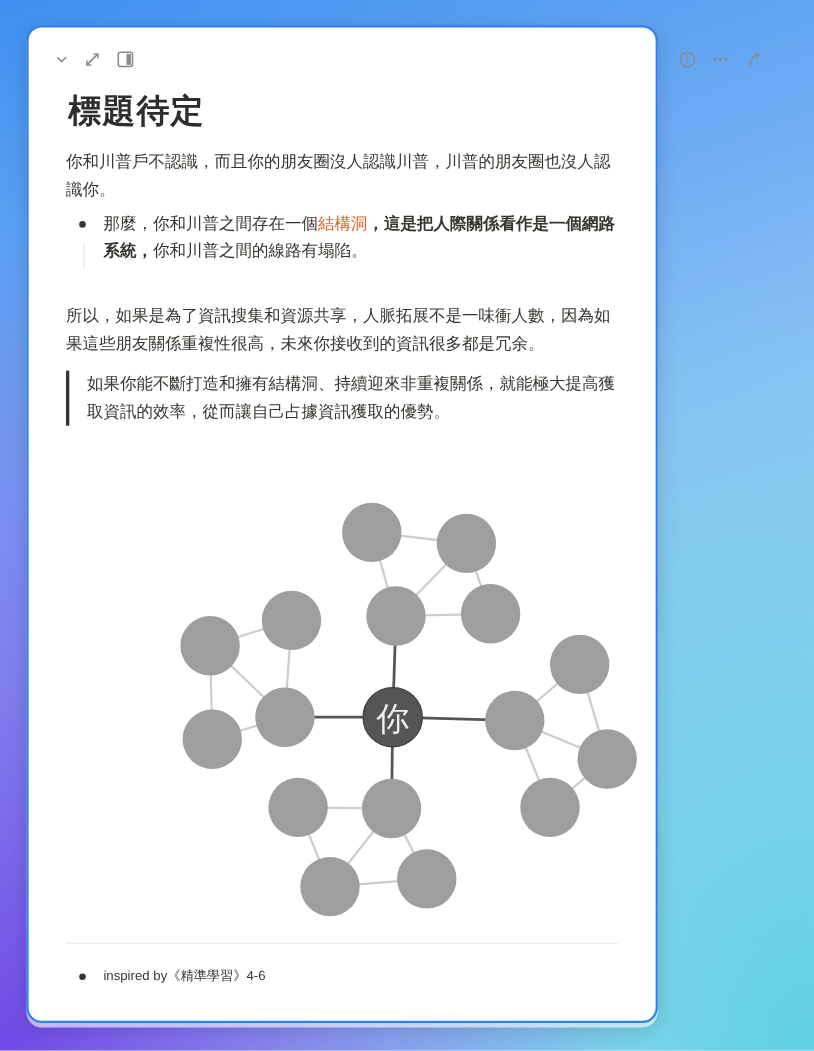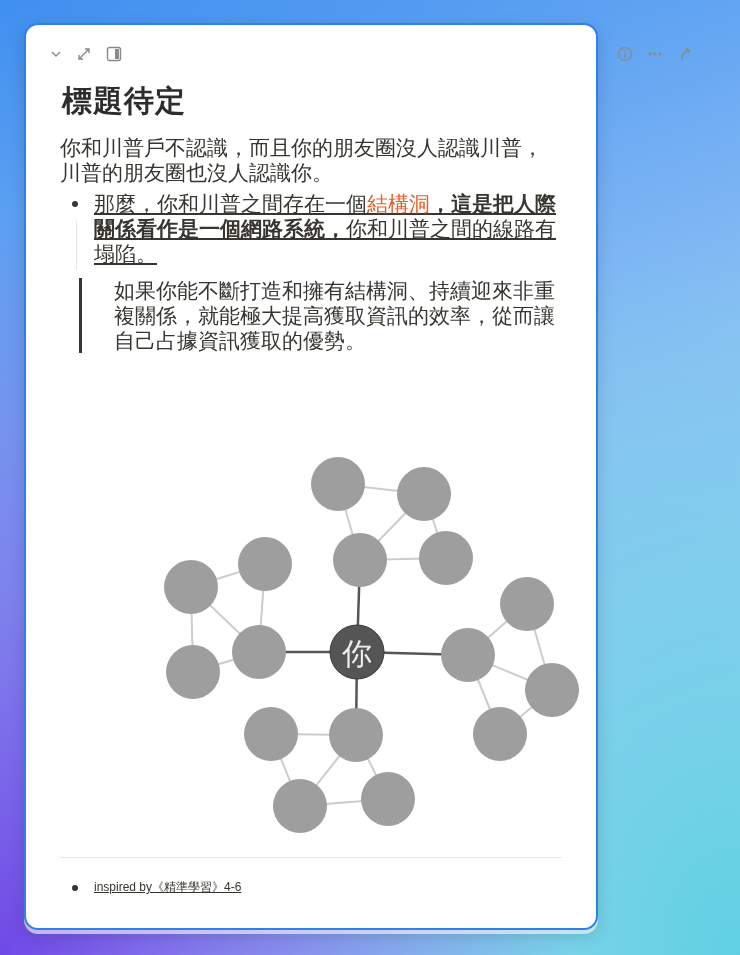--- a/index.html
+++ b/index.html
@@ -13,31 +13,31 @@
   }
   .window {
     position:absolute; left:24px; top:23px; width:574px; height:907px;
     background:#fff; border:2px solid #2f80ee; border-radius:14px;
     box-shadow: 0 4px 0 rgba(255,255,255,0.6), 0 6px 18px rgba(0,0,0,0.15);
     box-sizing:border-box; color:#37352f;
   }
   .toolbar { position:absolute; left:0; right:0; top:18px; height:22px; }
   .tb-icon { position:absolute; top:0; width:20px; height:22px; display:flex; align-items:center; justify-content:center; color:#8a8a8a; cursor:pointer; }
   .title { position:absolute; left:36px; top:56px; font-size:30px; font-weight:700; color:#2d2d2d; margin:0; letter-spacing:1px; }
-  .content { position:absolute; left:34px; right:34px; top:110px; font-size:21px; line-height:25px; color:#37352f; }
+  .content { position:absolute; left:34px; right:34px; top:110px; font-size:15px; line-height:25px; color:#37352f; }
   p { margin:0; }
   .p1 { margin-bottom:6px; }
-  ul.bul { margin:0; padding:0; list-style:none;text-decoration:underline; }
+  ul.bul { margin:0; padding:0; list-style:none; }
   ul.bul li { position:relative; padding-left:34px; margin-bottom:8px; }
   ul.bul li::before { content:""; position:absolute; left:12px; top:10px; width:6px; height:6px; border-radius:50%; background:#37352f; }
   .guide { position:absolute; left:16px; top:30px; bottom:-4px; width:1px; background:#e6e6e6; }
   .orange { color:#e5602a; }
   .bold { font-weight:700; }
   .p2 { margin-top:34px; }
-  .quote { margin-top:12px; border-left:3px solid #37352f; padding-left:32px;margin-left:19px; }
+  .quote { margin-top:12px; border-left:3px solid #37352f; padding-left:16px; }
   .diagram { position:absolute; left:0; top:0; }
   .divider { position:absolute; left:34px; right:34px; top:832px; height:1px; background:#e8e8e8; }
   .footer-list { position:absolute; left:34px; top:850px; font-size:12px; line-height:24px; }
 </style>
 </head>
 <body>
 
 <div class="window">
   <div class="toolbar">
     <div class="tb-icon" style="left:20px;">
@@ -80,20 +80,21 @@
   <h1 class="title">標題待定</h1>
 
   <div class="content">
     <p class="p1">你和川普戶不認識，而且你的朋友圈沒人認識川普，川普的朋友圈也沒人認識你。</p>
     <ul class="bul">
       <li>
         <span class="guide"></span>
         <span>那麼，你和川普之間存在一個</span><span class="orange">結構洞</span><span class="bold">，這是把人際關係看作是一個網路系統，</span><span>你和川普之間的線路有塌陷。</span>
       </li>
     </ul>
+    <p class="p2">所以，如果是為了資訊搜集和資源共享，人脈拓展不是一味衝人數，因為如果這些朋友關係重複性很高，未來你接收到的資訊很多都是冗余。</p>
     <div class="quote">
       <span>如果你能不斷打造和擁有結構洞、持續迎來非重複關係，就能極大提高獲取資訊的效率，從而讓自己占據資訊獲取的優勢。</span>
     </div>
   </div>
 
   <svg class="diagram" width="690" height="907" viewBox="24 23 690 907">
     <g stroke="#cccccc" stroke-width="2">
 
       <line x1="336" y1="482" x2="422" y2="492"></line>
       <line x1="336" y1="482" x2="358" y2="558"></line>

